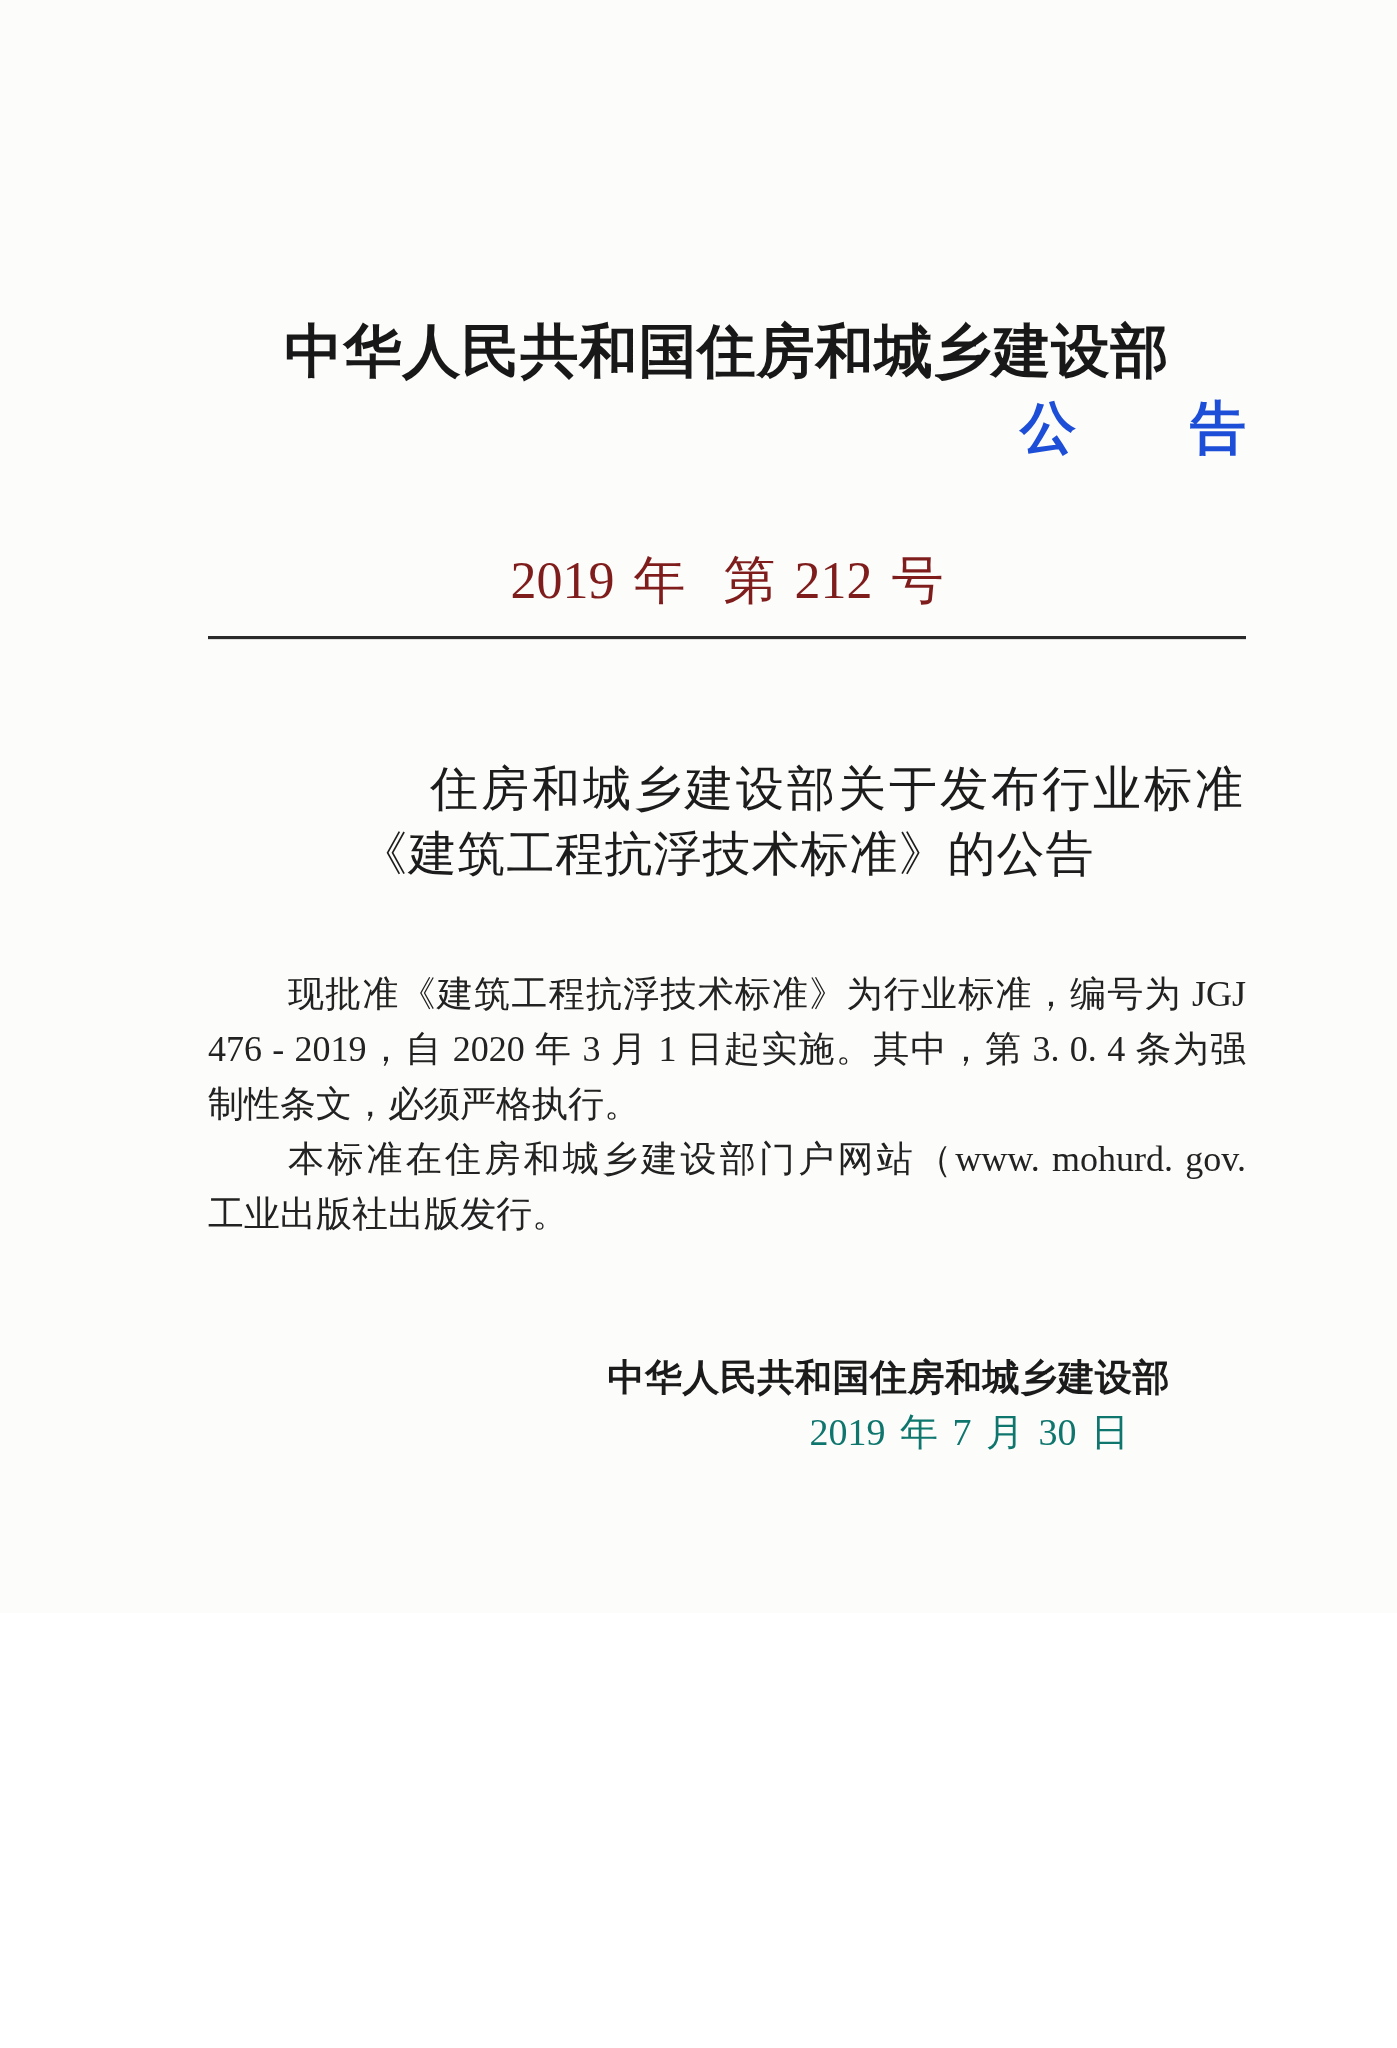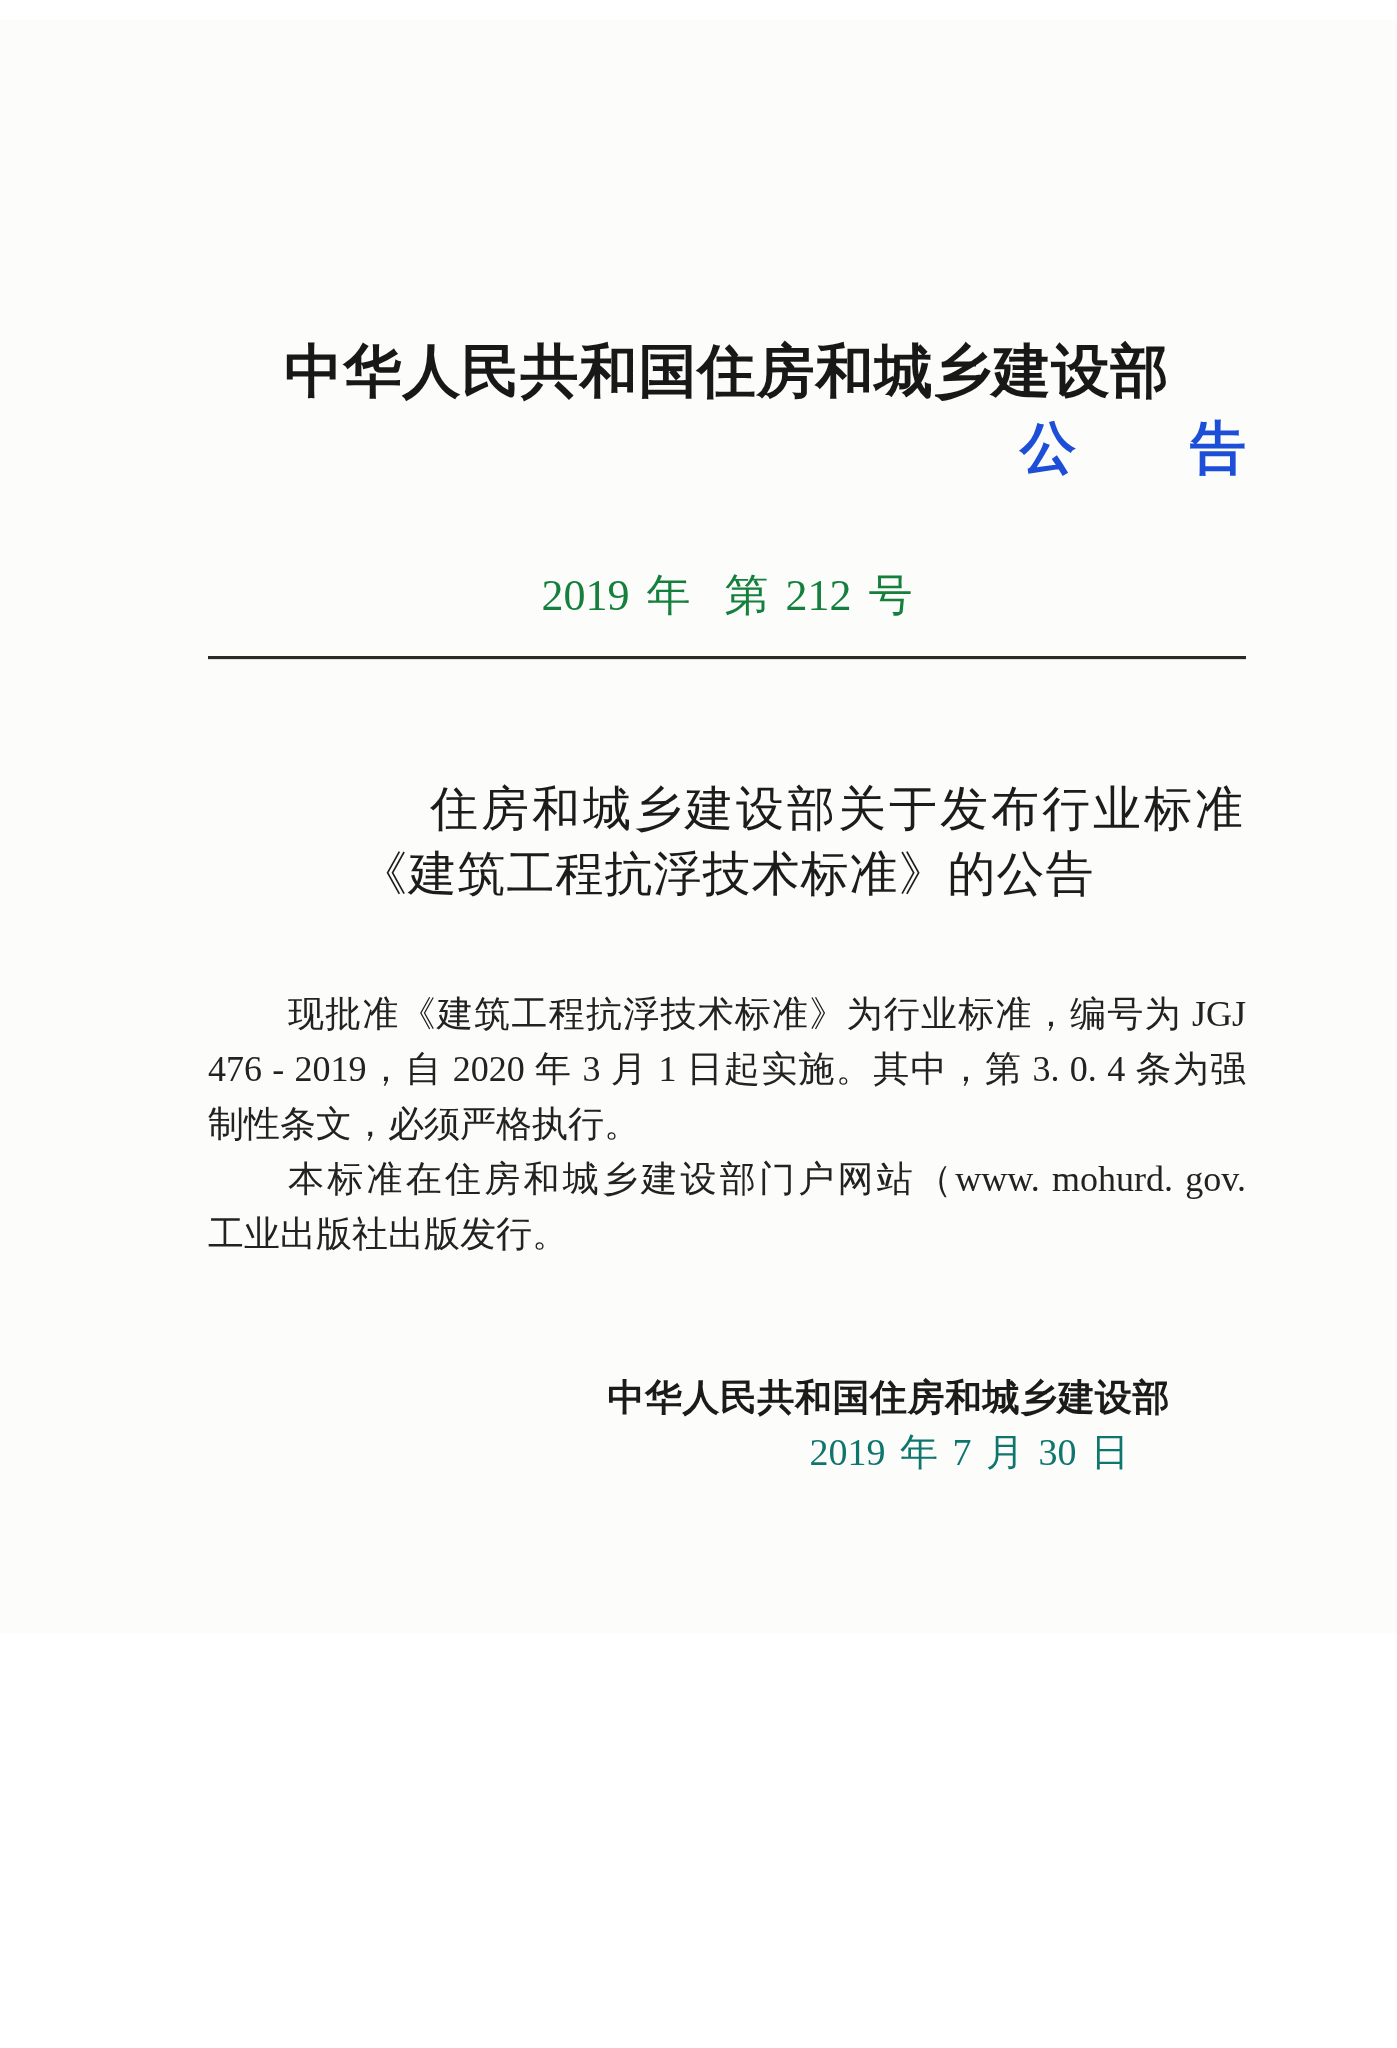--- a/index.html
+++ b/index.html
@@ -8,21 +8,20 @@
     background: #ffffff;
   }
   .page {
     position: relative;
     width: 1397px;
     height: 1613px;
     background: #fcfcfa;
     color: #1e1e1e;
     font-family: "Liberation Serif", "DejaVu Serif", serif;
     overflow: hidden;
-    margin-top: 20px;
   }
   
   .col {
     position: absolute;
     left: 208px;
     width: 1038px;
   }
   .gov-title {
     top: 320px;
     font-size: 58px;
@@ -36,26 +35,26 @@
     top: 398px;
     font-size: 56px;
     font-weight: bold;
     line-height: 1.1;
     text-align: right;
     word-spacing: 100px;
     color: #1d4ed8;
   }
   .issue-no {
     top: 552px;
-    font-size: 44px;
+    font-size: 52px;
     line-height: 1.1;
     text-align: center;
     white-space: pre;
     word-spacing: 6px;
-    color: #15803d;
+    color: #7f1d1d;
   }
   .rule {
     position: absolute;
     left: 208px;
     width: 1038px;
     top: 636px;
     height: 3px;
     background: #2a2a2a;
     box-shadow: 0 1px 0 rgba(0,0,0,0.12);
   }

